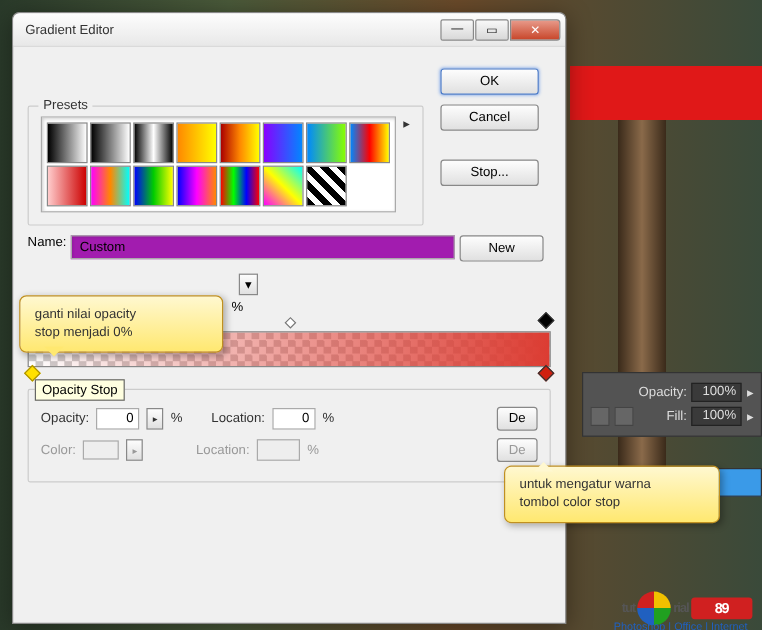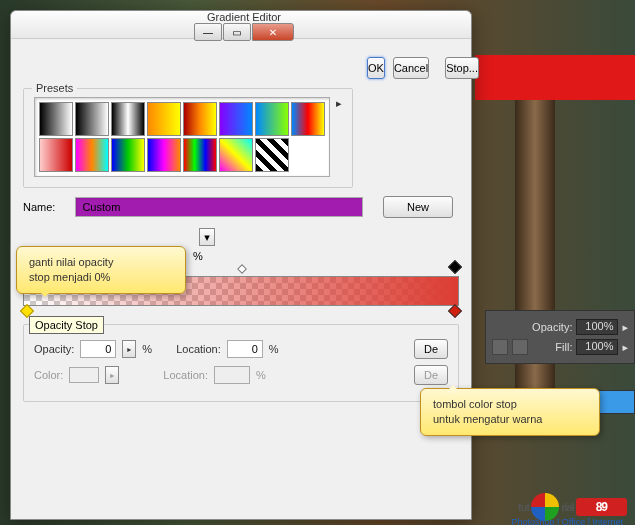--- a/index.html
+++ b/index.html
@@ -2,39 +2,39 @@
 <html><head>
 <meta charset="utf-8">
 <style>
 * { box-sizing: border-box; margin: 0; padding: 0; font-family: "Segoe UI", Tahoma, sans-serif; font-size: 11px; }
 body { width: 635px; height: 525px; background: linear-gradient(135deg, #3a4a3a, #5a6a4a, #7a5a3a); position: relative; overflow: hidden; }
 .bg-photo { position: absolute; inset: 0; background: linear-gradient(90deg, #2a3a2a 0%, #4a5a3a 30%, #6a4a2a 60%, #3a4a3a 100%); }
 .bg-red { position: absolute; top: 55px; right: 0; width: 160px; height: 45px; background: #e01818; }
 .bg-tree { position: absolute; top: 100px; right: 80px; width: 40px; height: 300px; background: linear-gradient(90deg, #3a2a1a, #8a6a4a, #3a2a1a); }
 
 .window { position: absolute; top: 10px; left: 10px; width: 462px; height: 510px; background: #f0f0f0; border: 1px solid #888; border-radius: 6px 6px 0 0; box-shadow: 0 4px 20px rgba(0,0,0,0.4); }
-.titlebar { height: 28px; background: linear-gradient(#fdfdfd, #e8e8e8); border-radius: 6px 6px 0 0; display: flex; align-items: center; padding: 0 4px 0 10px; border-bottom: 1px solid #ccc; flex-direction: column; }
+.titlebar { height: 28px; background: linear-gradient(#fdfdfd, #e8e8e8); border-radius: 6px 6px 0 0; display: flex; align-items: center; padding: 0 4px 0 10px; border-bottom: 1px solid #ccc; }
 .title { flex: 1; color: #333; }
 .win-btns { display: flex; gap: 1px; }
 .win-btn { width: 28px; height: 18px; border: 1px solid #888; background: linear-gradient(#f8f8f8, #d8d8d8); border-radius: 2px; display: flex; align-items: center; justify-content: center; font-size: 10px; cursor: default; }
 .win-btn.close { background: linear-gradient(#e89a8a, #c8462a); color: #fff; width: 42px; border-radius: 0 3px 3px 0; }
 
 .body { padding: 10px 12px; margin-top: 39px; }
 .fieldset { border: 1px solid #ccc; border-radius: 2px; padding: 8px 10px 10px; margin-bottom: 8px; position: relative; }
 .fieldset-label { position: absolute; top: -7px; left: 8px; background: #f0f0f0; padding: 0 4px; color: #333; }
 .presets-row { display: flex; align-items: flex-start; }
 .preset-grid { display: grid; grid-template-columns: repeat(8, 34px); grid-auto-rows: 34px; gap: 2px; border: 1px solid #aaa; background: #fff; padding: 4px; box-shadow: inset 1px 1px 3px rgba(0,0,0,0.2); }
 .preset { border: 1px solid #888; }
 .preset-arrow { margin-left: 6px; color: #333; cursor: default; }
-.right-btns { position: absolute; top: 46px; right: 22px; display: flex; flex-direction: row; gap: 8px; width: 82px; }
+.right-btns { position: absolute; top: 46px; right: 22px; display: flex; flex-direction: column; gap: 8px; width: 82px; }
 .btn { height: 22px; border: 1px solid #888; border-radius: 3px; background: linear-gradient(#fdfdfd, #e0e0e0); cursor: default; }
 .btn.primary { border: 1px solid #4a7ac8; box-shadow: 0 0 3px #6a9ae8; }
 .right-btns .spacer { height: 8px; }
 
-.name-row { display: flex; align-items: center; gap: 20px; margin: 6px 0 10px; }
+.name-row { display: flex; align-items: flex-start; gap: 4px; margin: 6px 0 10px; }
 .name-input { flex: 1; height: 20px; border: 1px solid #aaa; padding: 0 6px; background: #a21caf; box-shadow: inset 1px 1px 2px rgba(0,0,0,0.1); }
 .new-btn { width: 70px; height: 22px; border: 1px solid #888; border-radius: 3px; background: linear-gradient(#fdfdfd, #e0e0e0); }
 
 .type-row { display: flex; align-items: center; gap: 6px; margin-bottom: 4px; }
 .dropdown { width: 16px; height: 18px; border: 1px solid #888; background: linear-gradient(#fdfdfd, #e0e0e0); display: flex; align-items: center; justify-content: center; }
 .smooth { margin-bottom: 6px; }
 
 .grad-editor { position: relative; margin: 14px 0 8px; }
 .grad-bar { height: 30px; border: 1px solid #888; background: linear-gradient(90deg, rgba(255,255,255,0) 0%, rgba(220,60,50,1) 100%), repeating-conic-gradient(#ccc 0 25%, #fff 0 50%) 0 0/12px 12px; position: relative; }
 .stop-top, .stop-bot { position: absolute; width: 12px; height: 14px; }
@@ -178,22 +178,22 @@
       </div>
     </div>
   </div>
 </div>
 
 <div class="callout c1">
   <div>ganti nilai opacity</div>
   <div>stop menjadi 0%</div>
 </div>
 <div class="callout c2">
+  <div>untuk mengatur warna</div>
   <div>tombol color stop</div>
-  <div>untuk mengatur warna</div>
 </div>
 
 <div class="panels">
   <div class="panel-row">
     <span style="flex:1;text-align:right">Opacity:</span>
     <span class="pval">100%</span>
     <span>▸</span>
   </div>
   <div class="panel-row">
     <div class="mini-icon"></div>

